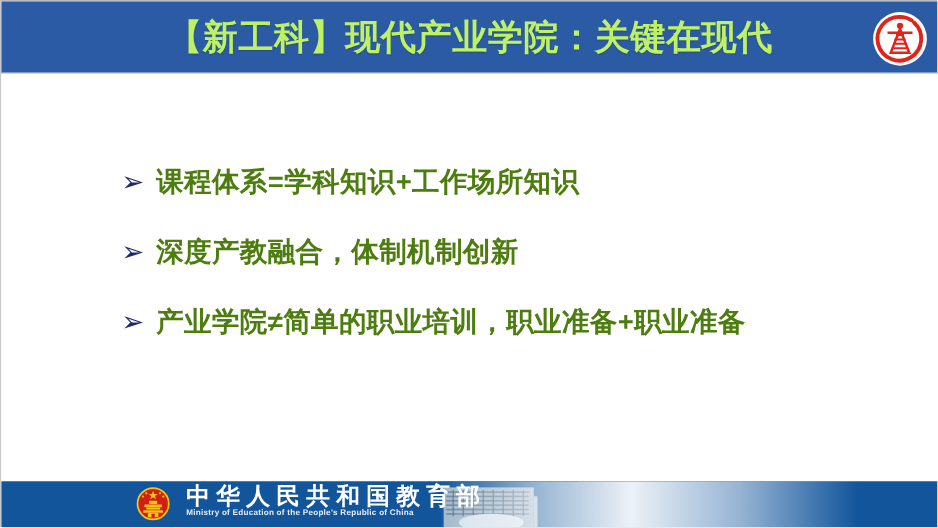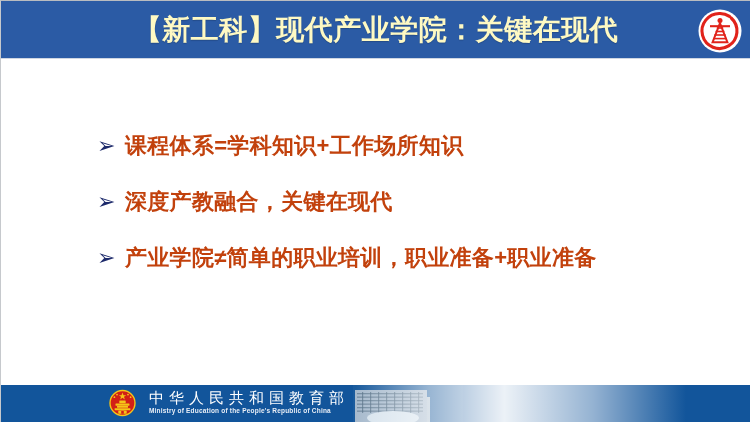--- a/index.html
+++ b/index.html
@@ -41,21 +41,21 @@
     background: #f2f3f5;
   }
   .title-text {
     position: absolute;
     left: 0;
     top: 0;
     width: 750px;
     height: 58px;
     line-height: 58px;
     text-align: center;
-    color: #fef9c3;
+    color: #bef264;
     font-size: 28px;
     font-weight: bold;
     letter-spacing: 0.5px;
     white-space: nowrap;
     text-shadow: 0 1px 1px rgba(0,0,0,0.18);
   }
 
   
   .logo {
     position: absolute;
@@ -92,21 +92,21 @@
   .bullet-marker {
     flex: 0 0 auto;
     width: 28px;
     color: #1d2a6b;
     font-size: 22px;
     line-height: 30px;
     font-weight: normal;
   }
   .bullet-text {
     flex: 1 1 auto;
-    color: #c2410c;
+    color: #4d7c0f;
     font-size: 22px;
     line-height: 30px;
     font-weight: bold;
     letter-spacing: 0.3px;
   }
 
   
   .footer {
     position: absolute;
     left: 0;
@@ -145,22 +145,22 @@
     height: 31px;
   }
   .footer-text {
     position: absolute;
     left: 148px;
     top: 4px;
     height: 30px;
   }
   .footer-cn {
     color: #ffffff;
-    font-size: 15px;
-    font-weight: normal;
+    font-size: 19px;
+    font-weight: bold;
     letter-spacing: 5px;
     line-height: 17px;
     white-space: nowrap;
   }
   .footer-en {
     color: #e8eef6;
     font-size: 6.5px;
     letter-spacing: 0.2px;
     line-height: 10px;
     white-space: nowrap;
@@ -196,21 +196,21 @@
   <div class="body-area">
     <div class="bullets">
 
       <div class="bullet-row">
         <span class="bullet-marker">➢</span>
         <span class="bullet-text">课程体系=学科知识+工作场所知识</span>
       </div>
 
       <div class="bullet-row">
         <span class="bullet-marker">➢</span>
-        <span class="bullet-text">深度产教融合，关键在现代</span>
+        <span class="bullet-text">深度产教融合，体制机制创新</span>
       </div>
 
       <div class="bullet-row">
         <span class="bullet-marker">➢</span>
         <span class="bullet-text">产业学院≠简单的职业培训，职业准备+职业准备</span>
       </div>
 
     </div>
   </div>
 

